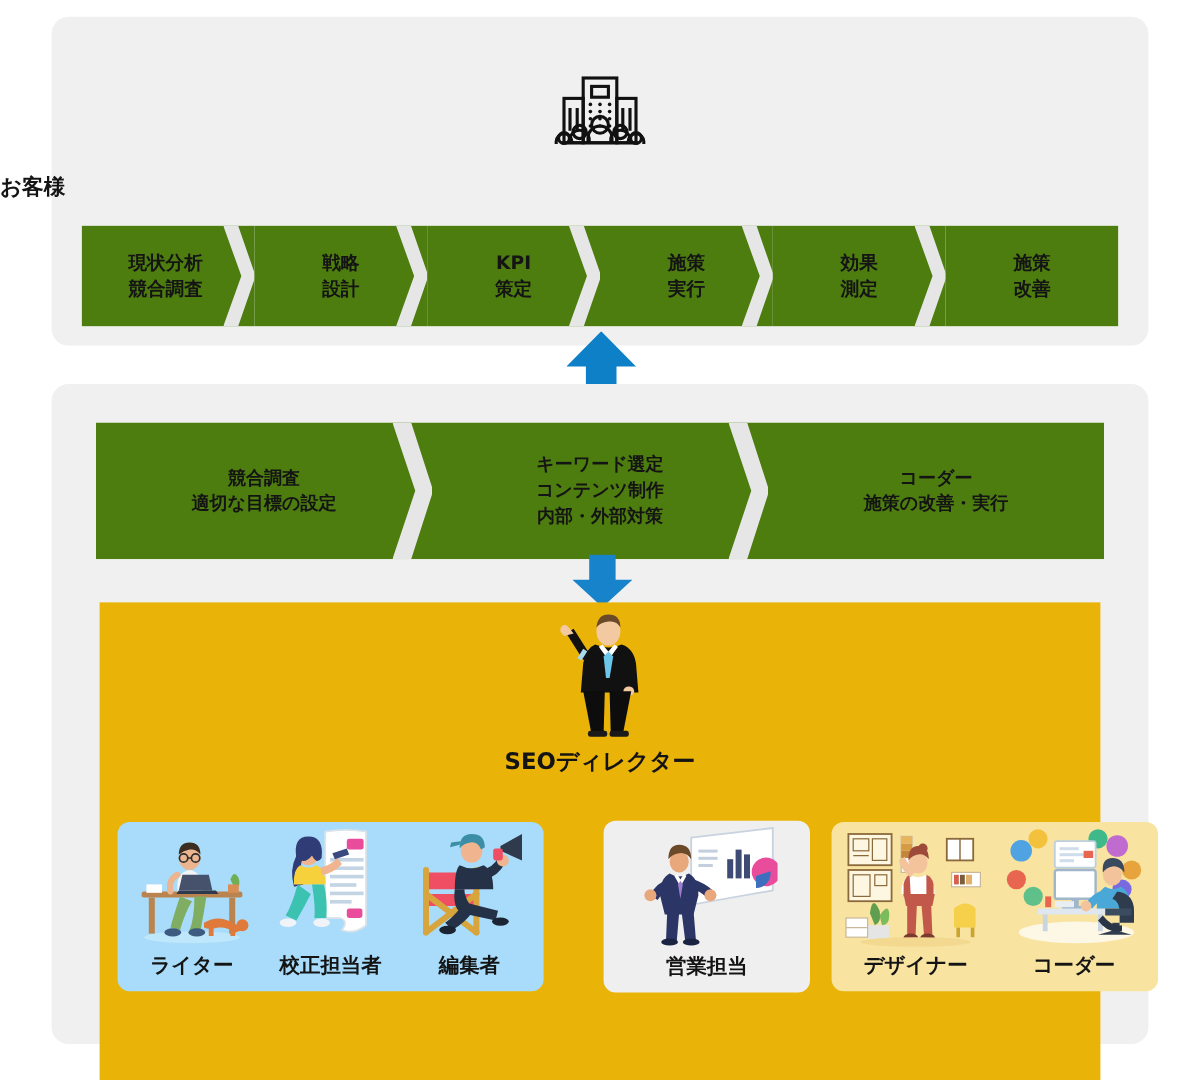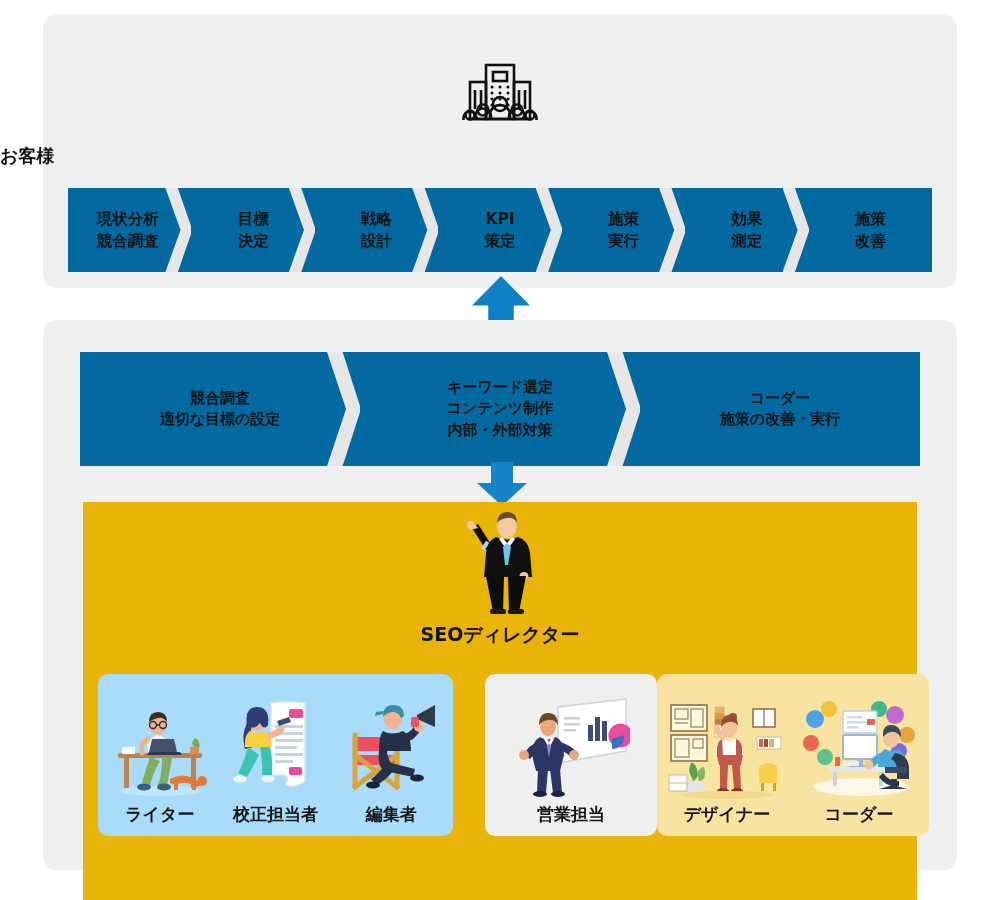--- a/index.html
+++ b/index.html
@@ -93,21 +93,21 @@
     height: 114px;
   }
 
   .chev {
     position: relative;
     flex: 1 1 0;
     display: flex;
     align-items: center;
     justify-content: center;
     text-align: center;
-    background: #0369a1;
+    background: #4d7c0f;
   }
   
   .chev .notch {
     position: absolute;
     top: 0;
     bottom: 0;
     right: -1px;
     width: 30px;
     background: #e6e6e6;
     clip-path: polygon(0% 0%, 56% 50%, 0% 100%, 46% 100%, 100% 50%, 46% 0%);
@@ -182,21 +182,22 @@
   }
 
   
   .cards {
     position: absolute;
     left: 15px;
     top: 172px;
     width: 804px;
     height: 162px;
     display: flex;
-    gap: 0;
+    gap: 18px;
+    align-items: center;
   }
   .card {
     border-radius: 10px;
     display: flex;
     align-items: flex-end;
     justify-content: space-around;
     padding: 0 4px 0 4px;
     box-sizing: border-box;
   }
   .card-writers { flex: 0 0 355px; background: #a8dcfa; }
@@ -278,24 +279,20 @@
     </svg>
     <div class="customer-label">お客様</div>
   </div>
 
   <div class="strip strip-top">
     <div class="chev">
       <div class="txt"><span>現状分析</span><br><span>競合調査</span></div>
       <span class="notch"></span>
     </div>
     <div class="chev">
-      <div class="txt"><span>目標</span><br><span>決定</span></div>
-      <span class="notch"></span>
-    </div>
-    <div class="chev">
       <div class="txt"><span>戦略</span><br><span>設計</span></div>
       <span class="notch"></span>
     </div>
     <div class="chev">
       <div class="txt"><span>KPI</span><br><span>策定</span></div>
       <span class="notch"></span>
     </div>
     <div class="chev">
       <div class="txt"><span>施策</span><br><span>実行</span></div>
       <span class="notch"></span>

